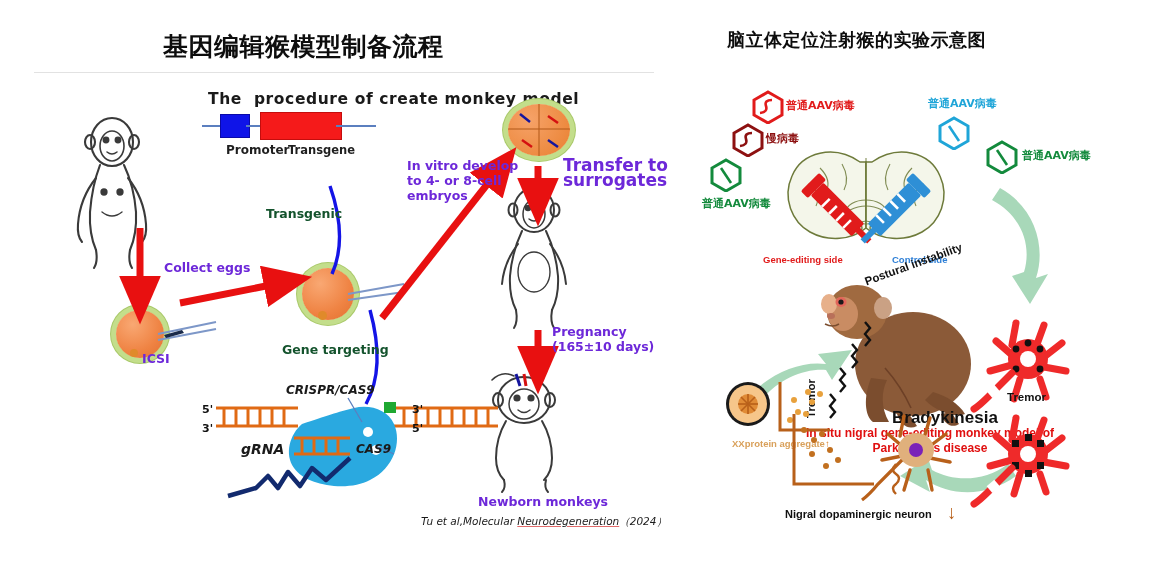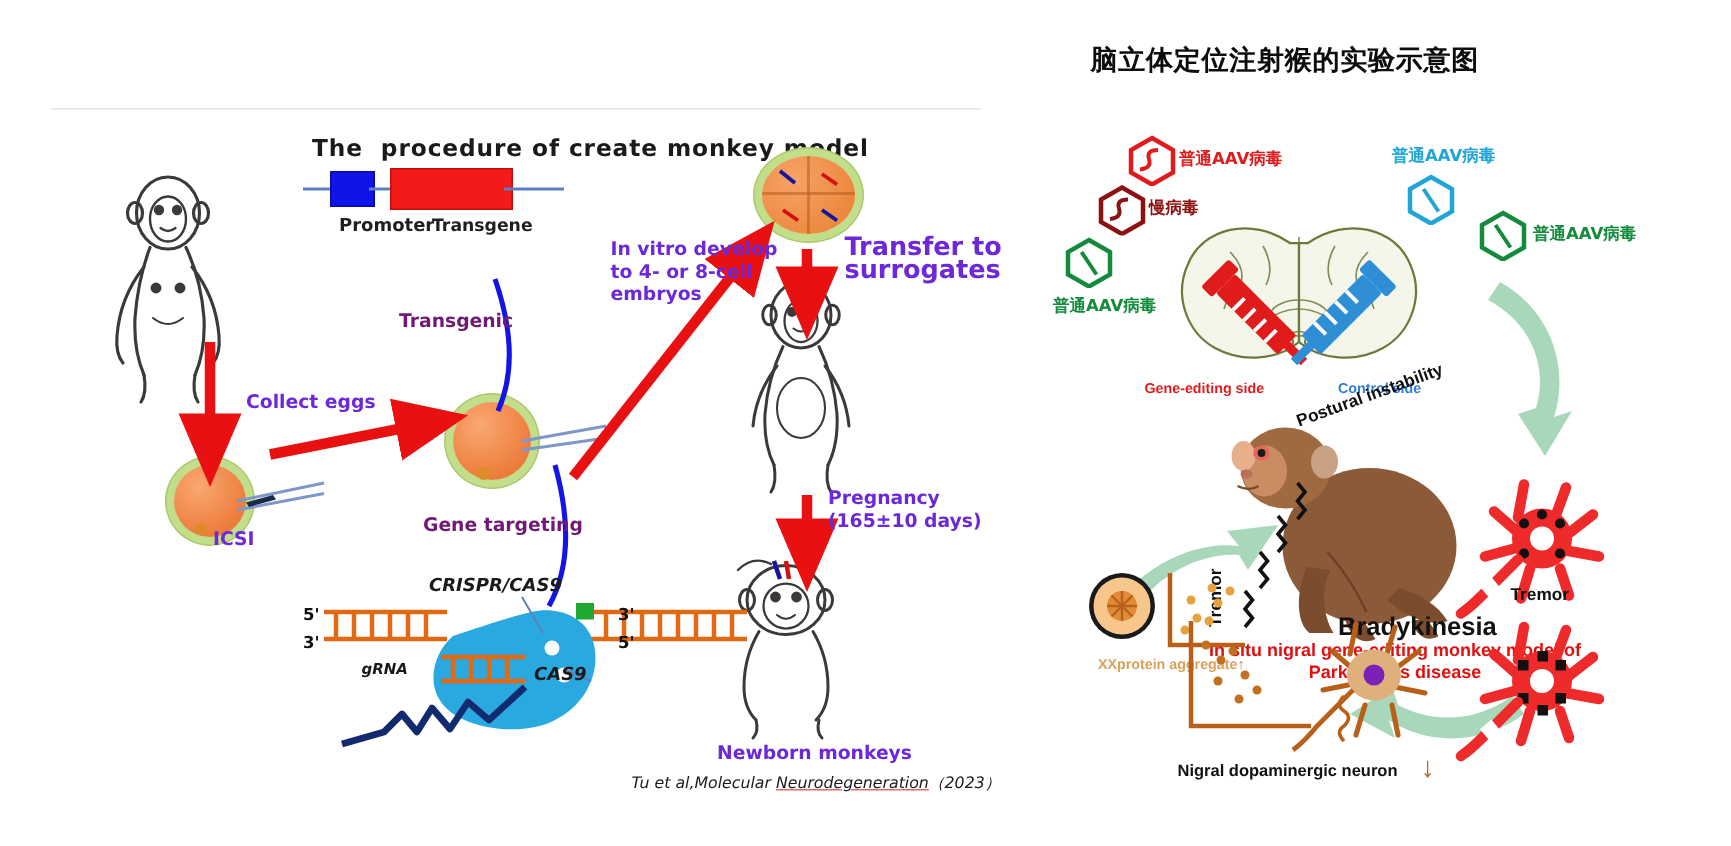--- a/index.html
+++ b/index.html
@@ -29,40 +29,40 @@
 
   
   #panel-left{position:absolute;left:30px;top:78px;width:628px;height:470px;}
   #panel-right{position:absolute;left:700px;top:78px;width:450px;height:470px;}
 
   .cap{
     position:absolute;white-space:pre;
     font-family:"DejaVu Sans", sans-serif;
   }
   .orange{color:#6d28d9;}
-  .blue{color:#701a75;text-align:center;}
+  .blue{color:#14532d;text-align:center;}
   .dark{color:#1a1a1a;}
 
   
   #proc-header{
     left:178px;top:12px;font-size:15.5px;font-weight:bold;color:#1a1a1a;
     letter-spacing:.6px;
   }
   #lbl-promoter{left:196px;top:65px;font-size:12px;font-weight:bold;color:#1f1f1f;}
   #lbl-transgene{left:258px;top:65px;font-size:11.5px;font-weight:bold;color:#1f1f1f;}
   #lbl-invitro{left:377px;top:80px;font-size:12.5px;font-weight:bold;line-height:15px;}
   #lbl-transfer{left:533px;top:80px;font-size:17px;font-weight:bold;line-height:15px;}
   #lbl-transgenic{left:236px;top:128px;font-size:12.5px;font-weight:bold;}
   #lbl-collect{left:134px;top:182px;font-size:12.5px;font-weight:bold;}
   #lbl-genetarget{left:252px;top:264px;font-size:12.5px;font-weight:bold;}
   #lbl-icsi{left:112px;top:273px;font-size:12.5px;font-weight:bold;}
   #lbl-pregnancy{left:522px;top:246px;font-size:12.5px;font-weight:bold;line-height:15px;}
   #lbl-crispr{left:256px;top:305px;font-size:12px;font-weight:bold;color:#1a1a1a;font-style:italic;}
   #lbl-cas9{left:326px;top:364px;font-size:12px;font-weight:bold;color:#1a1a1a;font-style:italic;}
-  #lbl-grna{left:211px;top:363px;font-size:10px;font-weight:bold;color:#1a1a1a;font-style:italic;}
+  #lbl-grna{left:211px;top:363px;font-size:14px;font-weight:bold;color:#1a1a1a;font-style:italic;}
   #lbl-newborn{left:448px;top:416px;font-size:12.5px;font-weight:bold;}
   #lbl-cite{left:371px;top:425px;font-size:10.5px;font-style:italic;color:#1a1a1a;}
   #lbl-cite .u{text-decoration:underline;text-decoration-color:#e06a6a;}
 
   .prime{
     position:absolute;font-family:"DejaVu Sans", sans-serif;
     font-weight:bold;font-size:11px;color:#111;
   }
 
   
@@ -122,20 +122,21 @@
   #r-nigral{position:absolute;left:85px;top:430px;font-size:11px;font-weight:bold;color:#111;}
   #r-tremor2{position:absolute;left:307px;top:313px;font-size:11.5px;font-weight:bold;color:#111;}
 
   .arrowup{color:#d97b22;font-weight:bold;}
 </style>
 </head>
 <body>
 
 <div class="slide">
 
+  <div class="title" id="title-left">基因编辑猴模型制备流程</div>
   <div class="title-rule"></div>
   <div class="title" id="title-right">脑立体定位注射猴的实验示意图</div>
 
   <div id="panel-left">
 
     <div class="cap dark" id="proc-header">The  procedure of create monkey model</div>
 
     <div>
       <div class="dnaline" style="left:172px;top:47px;width:42px;"></div>
       <div class="boxprom" style="left:190px;top:36px;width:28px;height:22px;"></div>
@@ -323,21 +324,21 @@
       <div class="prime" style="left:172px;top:325px;">5'</div>
       <div class="prime" style="left:172px;top:344px;">3'</div>
       <div class="prime" style="left:382px;top:325px;">3'</div>
       <div class="prime" style="left:382px;top:344px;">5'</div>
 
       <div class="cap" id="lbl-grna">gRNA</div>
       <div class="cap" id="lbl-cas9">CAS9</div>
     </div>
 
     <div class="cap" id="lbl-cite">
-      <span>Tu et al,Molecular </span><span class="u">Neurodegeneration</span><span>（2023）</span>
+      <span>Tu et al,Molecular </span><span class="u">Neurodegeneration</span><span>（2024）</span>
     </div>
   </div>
 
   <div id="panel-right">
 
     <div class="hexwrap" style="left:52px;top:12px;">
       <svg width="32" height="34" viewBox="0 0 32 34">
         <polygon points="16,2 30,10 30,25 16,33 2,25 2,10" fill="#fff" stroke="#e11b1b" stroke-width="3"></polygon>
         <path d="M20 10 q-8 0 -6 6 q2 6 -6 7" fill="none" stroke="#e11b1b" stroke-width="2.6"></path>
       </svg>

